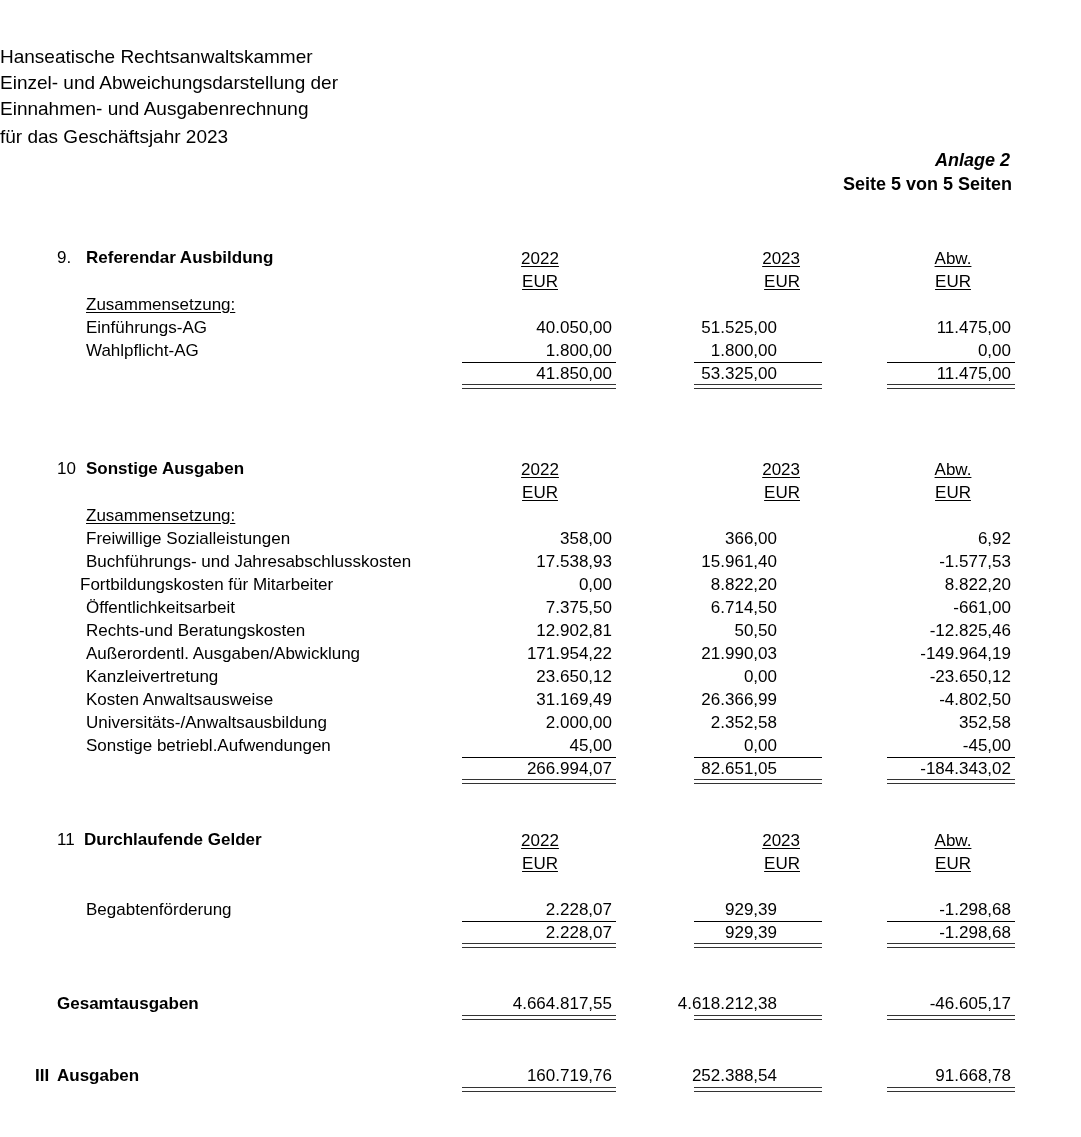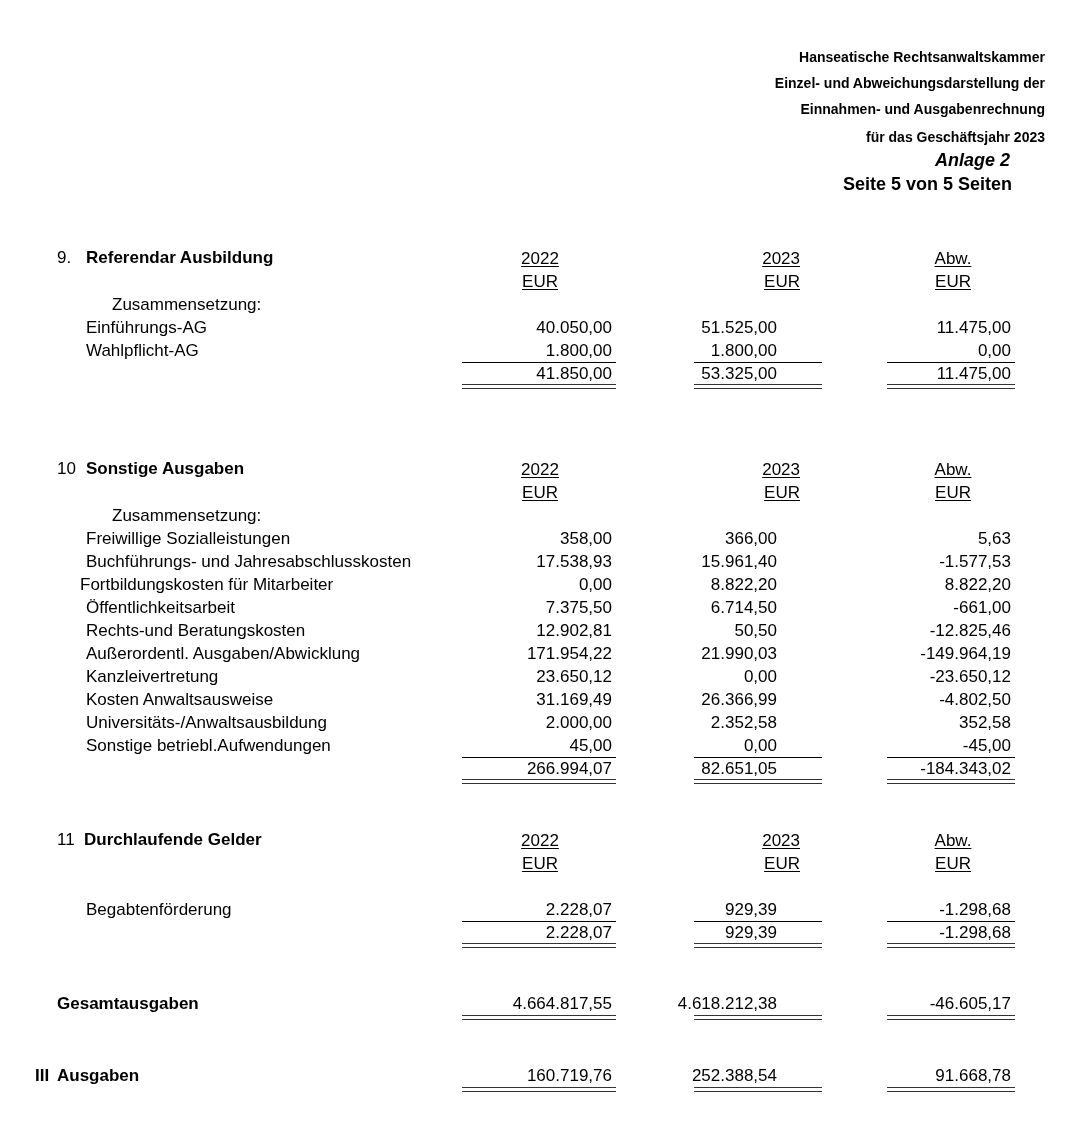--- a/index.html
+++ b/index.html
@@ -2,29 +2,29 @@
 <html><head>
 <meta charset="utf-8">
 <style>
   html, body { margin: 0; padding: 0; background: #ffffff; }
   body {
     width: 1081px; height: 1137px; position: relative; overflow: hidden;
     font-family: "Liberation Sans", sans-serif; color: #000;
     font-size: 17px;
   }
   .title {
-    position: absolute; left: 0; width: 1045px; text-align: right;
-    font-weight: bold; font-size: 14px; line-height: 26px;
+    position: absolute; left: 0; width: 1045px; text-align: left;
+    font-weight: normal; font-size: 19px; line-height: 26px;
   }
   .anlage { position: absolute; right: 71px; top: 150px; font-weight: bold; font-style: italic; font-size: 18px; }
   .seite { position: absolute; right: 69px; top: 174px; font-weight: bold; font-size: 18px; }
   .abs { position: absolute; white-space: nowrap; line-height: 22px; }
   .num { text-align: right; }
   .b { font-weight: bold; }
-  .u { text-underline-offset: 2px; margin-left: 26px; }
+  .u { text-decoration: underline; text-underline-offset: 2px; }
   .hdr { text-align: center; text-decoration: underline; text-underline-offset: 2px; }
   .c1 { left: 462px; width: 150px; }
   .c2 { left: 653px; width: 124px; }
   .c3 { left: 887px; width: 124px; }
   .hc1 { left: 500px; width: 80px; }
   .hc2 { left: 720px; width: 80px; text-align: right; }
   .hc3 { left: 913px; width: 80px; }
   .line { position: absolute; height: 0; border-top: 1.5px solid #000; }
   .dbl { position: absolute; height: 3px; border-top: 1.5px solid #333; border-bottom: 1.5px solid #333; }
   .l1 { left: 462px; width: 154px; }
@@ -85,21 +85,21 @@
   <div class="abs hdr hc3" style="top:459px">Abw.</div>
   <div class="abs hdr hc1" style="top:482px">EUR</div>
   <div class="abs hdr hc2" style="top:482px">EUR</div>
   <div class="abs hdr hc3" style="top:482px">EUR</div>
   <div class="abs u" style="left:86px;top:505px">Zusammensetzung:</div>
 
   <div>
     <div class="abs" style="left:86px;top:528px">Freiwillige Sozialleistungen</div>
     <div class="abs num c1" style="top:528px">358,00</div>
     <div class="abs num c2" style="top:528px">366,00</div>
-    <div class="abs num c3" style="top:528px">5,63</div>
+    <div class="abs num c3" style="top:528px">6,92</div>
   </div>
   <div>
     <div class="abs" style="left:86px;top:551px">Buchführungs- und Jahresabschlusskosten</div>
     <div class="abs num c1" style="top:551px">17.538,93</div>
     <div class="abs num c2" style="top:551px">15.961,40</div>
     <div class="abs num c3" style="top:551px">-1.577,53</div>
   </div>
   <div>
     <div class="abs" style="left:80px;top:574px">Fortbildungskosten für Mitarbeiter</div>
     <div class="abs num c1" style="top:574px">0,00</div>

